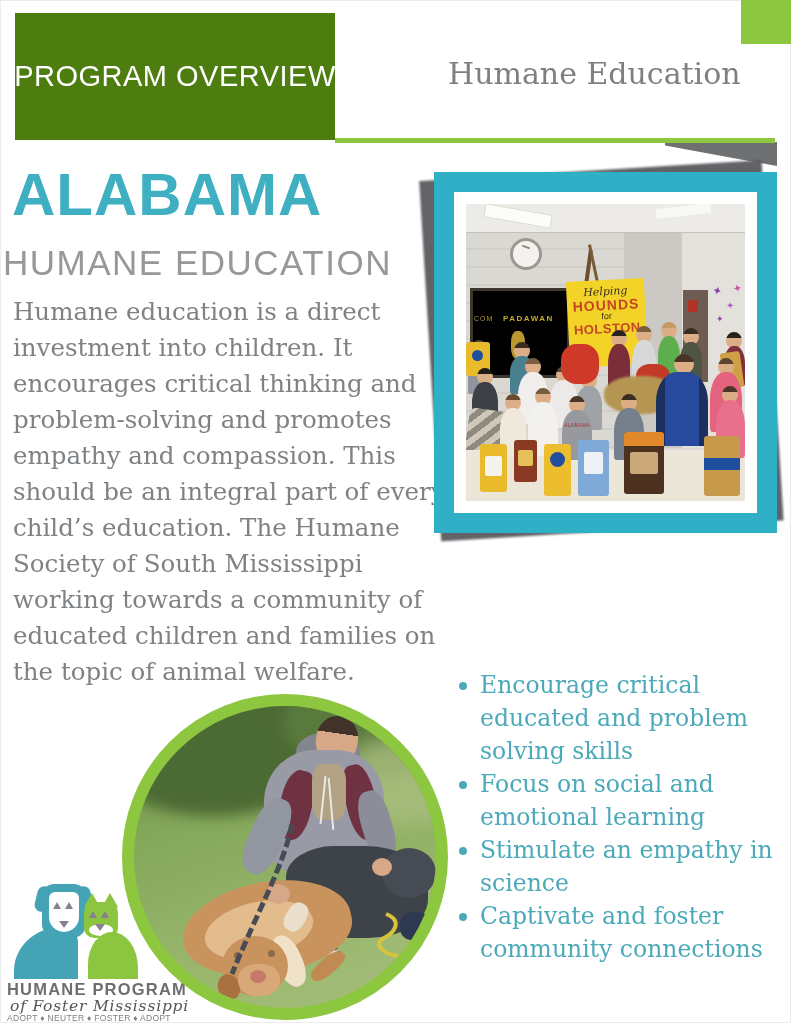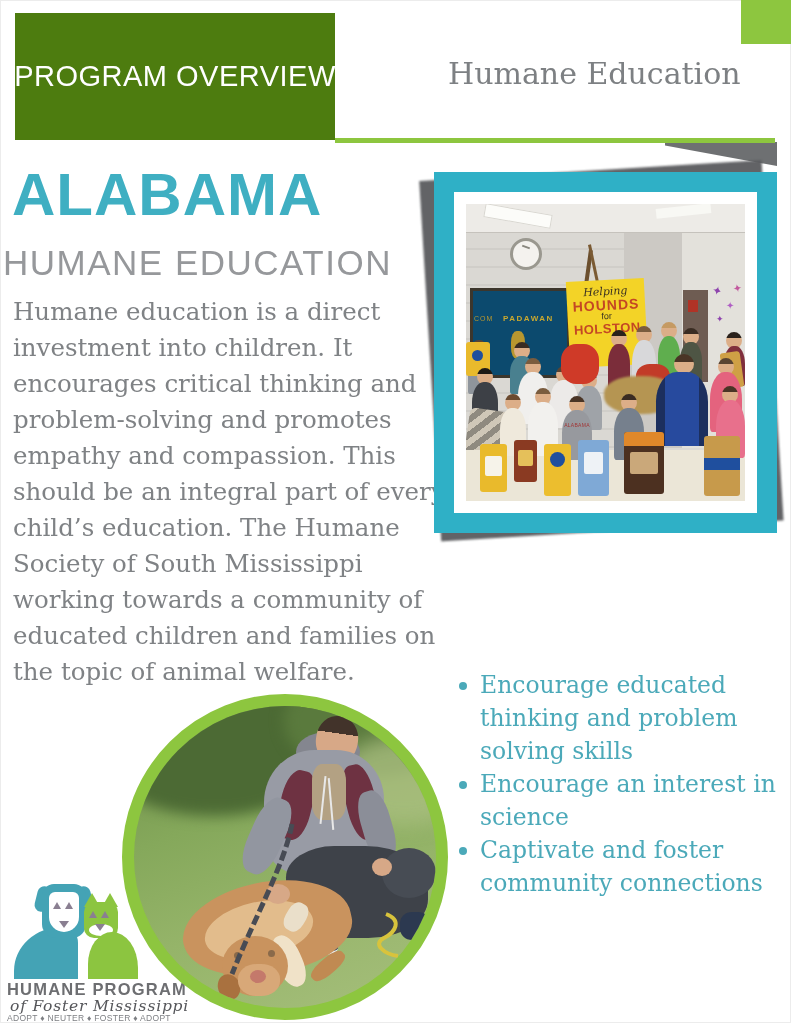--- a/index.html
+++ b/index.html
@@ -83,21 +83,21 @@
   <div class="photo-frame">
     <div class="photo-inner">
       <div class="s" style="left:0;top:28px;width:158px;height:216px;background:repeating-linear-gradient(#dad8d3 0 16px,#d0cec9 16px 18px)"></div>
       <div class="s" style="left:158px;top:26px;width:58px;height:218px;background:#ccc9c4"></div>
       <div class="s" style="left:216px;top:28px;width:63px;height:216px;background:#e3e1db"></div>
       <div class="s" style="left:0;top:0;width:279px;height:28px;background:#edebe7;border-bottom:1px solid #c5c2bc"></div>
       <div class="s" style="left:18px;top:5px;width:66px;height:12px;background:#fcfcf9;border:1px solid #d8d6d0;transform:rotate(10deg)"></div>
       <div class="s" style="left:190px;top:2px;width:55px;height:10px;background:#f8f8f4;transform:rotate(-6deg)"></div>
       <div class="s" style="left:44px;top:34px;width:26px;height:26px;border-radius:50%;background:#f4f2ee;border:3px solid #9a988f"></div>
       <div class="s" style="left:56px;top:42px;width:8px;height:2px;background:#8a887f;transform:rotate(20deg)"></div>
-      <div class="s" style="left:4px;top:84px;width:94px;height:84px;background:#0c4a6e;border:3px solid #3c362c">
+      <div class="s" style="left:4px;top:84px;width:94px;height:84px;background:#000000;border:3px solid #3c362c">
         <span class="s" style="left:1px;top:24px;color:#b8972f;font-size:7px;letter-spacing:1px">COM</span>
         <span class="s" style="left:30px;top:23px;color:#c9a82f;font-size:8px;letter-spacing:1.5px;font-weight:700">PADAWAN</span>
         <div class="s" style="left:38px;top:40px;width:14px;height:28px;background:#b8972f;border-radius:40%"></div>
       </div>
       <div class="s" style="left:118px;top:46px;width:4px;height:70px;background:#6b4f2e;transform:rotate(8deg)"></div>
       <div class="s" style="left:128px;top:40px;width:3px;height:58px;background:#7a5a33;transform:rotate(-12deg)"></div>
       <div class="s" style="left:102px;top:76px;width:78px;height:86px;background:#f3d327;transform:rotate(-3deg);text-align:center;line-height:1.05">
         <div style="margin-top:6px;color:#3a3122;font-size:11px;font-style:italic;font-family:'DejaVu Serif',serif">Helping</div>
         <div style="color:#c44724;font-size:14px;font-weight:700;letter-spacing:1px">HOUNDS</div>
         <div style="color:#3a3122;font-size:9px">for</div>
@@ -170,22 +170,23 @@
       <div class="s" style="left:158px;top:228px;width:40px;height:62px;background:#4c3020;border-radius:3px"></div>
       <div class="s" style="left:158px;top:228px;width:40px;height:14px;background:#e0882a;border-radius:3px 3px 0 0"></div>
       <div class="s" style="left:164px;top:248px;width:28px;height:22px;background:#caa87a;border-radius:2px"></div>
       <div class="s" style="left:238px;top:232px;width:36px;height:60px;background:#c79a4b;border-radius:3px"></div>
       <div class="s" style="left:238px;top:254px;width:36px;height:12px;background:#1f4f9e"></div>
     </div>
   </div>
 
 
   <ul class="kc-list">
-    <li>Encourage educated thinking and problem solving skills</li>
-    <li>Encourage an interest in science</li>
+    <li>Encourage critical educated and problem solving skills</li>
+    <li>Focus on social and emotional learning</li>
+    <li>Stimulate an empathy in science</li>
     <li>Captivate and foster community connections</li>
 
   </ul>
 
   <div class="circle-photo">
     <div class="s" style="left:-40px;top:-30px;width:240px;height:140px;background:#4c6a34;border-radius:50%;filter:blur(7px)"></div>
     <div class="s" style="left:150px;top:-40px;width:180px;height:110px;background:#5a7a3d;border-radius:50%;filter:blur(7px)"></div>
     <div class="s" style="left:200px;top:30px;width:140px;height:90px;background:#aabf80;border-radius:50%;filter:blur(10px);opacity:.8"></div>
     <div class="s" style="left:162px;top:26px;width:64px;height:40px;background:#84868f;border-radius:50%"></div>
     <div class="s" style="left:182px;top:10px;width:42px;height:48px;border-radius:48%;background:linear-gradient(#42332a 0 36%,#d7a887 36%);transform:rotate(8deg)"></div>

